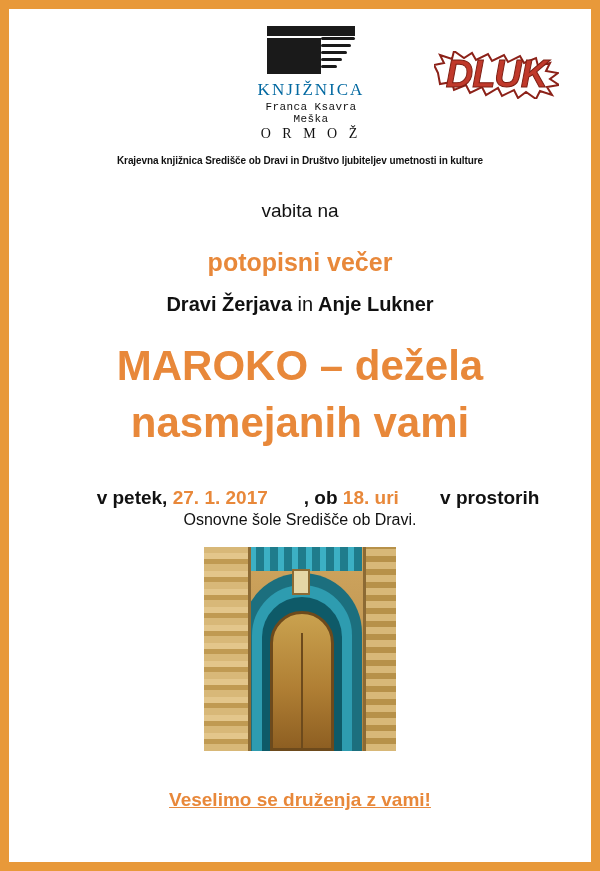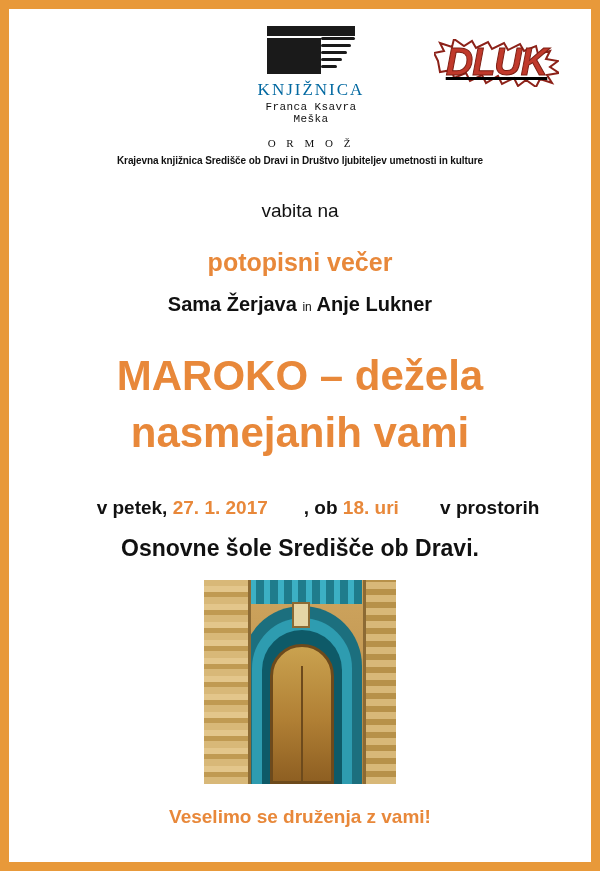--- a/index.html
+++ b/index.html
@@ -85,34 +85,33 @@
   }
   .logo-sub {
     font-family: Liberation Mono, monospace;
     font-size: 11px;
     letter-spacing: 0.4px;
     color: #111;
     margin-top: 1px;
   }
   .logo-city {
     font-family: "Liberation Serif", serif;
-    font-size: 11px;
+    font-size: 14px;
     letter-spacing: 4px;
     color: #111;
-    margin-top: 12px;
+    margin-top: 1px;
   }
 
   .dluk-logo {
     position: absolute;
     right: 32px;
-    top: 28px;
+    top: 40px;
     width: 125px;
     height: 52px;
     background: #ffffff;
-    text-decoration: underline;
   }
   .dluk-text {
     position: relative;
     font-family: "Liberation Sans", sans-serif;
     font-weight: bold;
     font-style: italic;
     font-size: 38px;
     letter-spacing: -1px;
     color: #c0392b;
     line-height: 50px;
@@ -146,46 +145,46 @@
     margin-top: 26px;
   }
   .authors {
     font-size: 20px;
     font-weight: bold;
     color: #111;
     margin-top: 16px;
   }
   .authors .conj {
     font-weight: normal;
-    font-size: 12px;
+    font-size: 20px;
   }
   .title {
     font-size: 42px;
     font-weight: bold;
     color: #e8883a;
     line-height: 1.35;
-    margin-top: 32px;
+    margin-top: 22px;
   }
   .when {
     font-size: 19px;
     color: #111;
     margin-top: 36px;
     font-weight: bold;
   }
   .when .plain { font-weight: bold; margin-left: 36px; }
   .when .hl {
     color: #e8883a;
     font-weight: bold;
     text-align: right;
   }
   .where {
-    font-size: 23px;
-    font-weight: bold;
-    color: #111;
-    margin-top: 16px;
+    font-size: 16px;
+    font-weight: normal;
+    color: #111;
+    margin-top: 2px;
   }
 
   
   .photo-wrap {
     margin: 18px auto 0 auto;
     width: 192px;
     height: 204px;
     position: relative;
     overflow: hidden;
     background: #b98a4a;
@@ -241,21 +240,22 @@
     left: 88px; top: 22px; width: 18px; height: 26px;
     background: #e5d6a6;
     border: 2px solid #8c6a34;
     box-sizing: border-box;
   }
 
   .closing {
     font-size: 19px;
     font-weight: bold;
     color: #e8883a;
-    margin-top: 22px;
+    margin-top: 38px;
+    text-decoration: underline;
   }
 </style>
 </head>
 <body>
 
 <div class="poster">
   <div class="inner">
 
     <div class="logo-row">
 
@@ -284,21 +284,21 @@
       </div>
     </div>
 
     <div class="org-line">Krajevna knjižnica Središče ob Dravi in Društvo ljubiteljev umetnosti in kulture</div>
 
     <div class="invite-line">vabita na</div>
 
     <div class="event-type">potopisni večer</div>
 
     <div class="authors">
-      <span>Sama Žerjava</span>
+      <span>Dravi Žerjava</span>
       <span class="conj">in</span>
       <span>Anje Lukner</span>
     </div>
 
     <div class="title">
       <div>MAROKO – dežela</div>
       <div>nasmejanih vami</div>
     </div>
 
     <div class="when">

